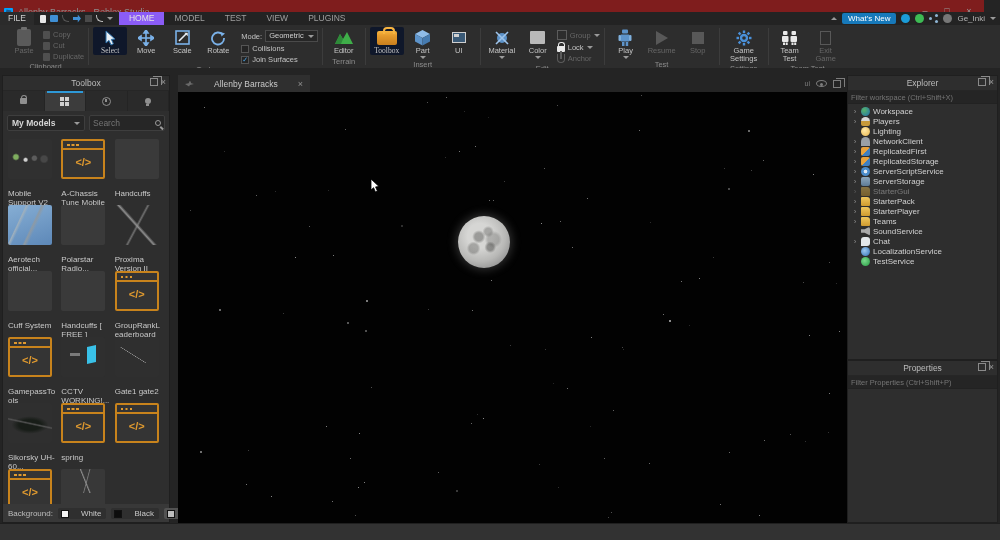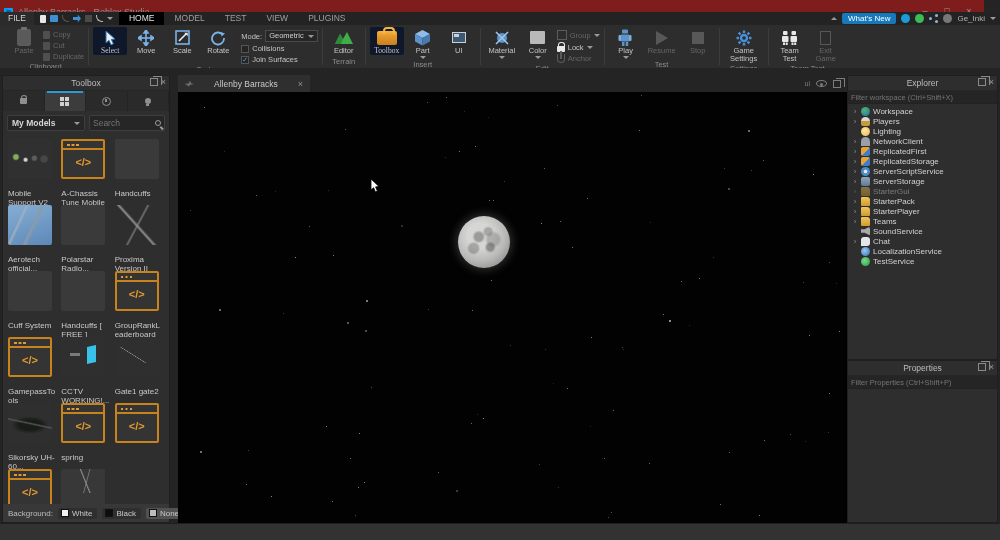--- a/index.html
+++ b/index.html
@@ -22,21 +22,21 @@
   .qa-page { width:6px; height:8px; background:#e8e8e8; border-radius:1px; }
   .qa-open { width:8px; height:7px; background:#3f8fd4; border-radius:1px; }
   .qa-arrow { width:7px; height:7px; border:1.5px solid #555; border-top:none; border-right:none; border-radius:0 0 0 6px; }
   .qa-arrow.lit { border-color:#bdbdbd; }
   .qa-export { width:8px; height:8px; background:#3f8fd4; clip-path:polygon(0 30%,60% 30%,60% 0,100% 50%,60% 100%,60% 70%,0 70%); }
   .qa-sq { width:7px; height:7px; background:#4a4a4a; }
   .caret { width:0; height:0; border-left:3px solid transparent; border-right:3px solid transparent; border-top:3px solid #9a9a9a; display:inline-block; }
   .caret.up { transform:rotate(180deg); }
   .mtabs { display:flex; }
   .mtab { padding:0 10px; line-height:13px; color:#9f9f9f; background:transparent; border:none; font-size:8.5px; font-family:inherit; }
-  .mtab.active { background:#000000; color:#e3e3e3; }
+  .mtab.active { background:#8b5cf6; color:#e3e3e3; }
   .menu-right { margin-left:auto; display:flex; align-items:center; gap:5px; padding-right:4px; }
   .whats-new { background:#1779ba; color:#fff; font-size:8px; line-height:11px; padding:0 6px; border-radius:2px; }
   .dot-ic { width:9px; height:9px; border-radius:50%; }
   .dot-blue { background:#1b9cd8; }
   .dot-green{ background:#3dbb54; }
   .share-ic { width:9px; height:9px; position:relative; }
   .share-ic::before{ content:""; position:absolute; width:3px; height:3px; background:#8fb5d4; border-radius:50%; box-shadow:6px -3px #8fb5d4, 6px 3px #8fb5d4; top:3px; left:0; }
   .user-name { color:#b5b5b5; font-size:8px; }
   .avatar { width:9px; height:9px; border-radius:50%; background:#777; }
 
@@ -119,21 +119,21 @@
   .thumb.parts { background-color:#303030; background-image:radial-gradient(circle at 18% 45%, #7fae5f 0 5%, transparent 9%), radial-gradient(circle at 40% 52%, #cfcfcf 0 4%, transparent 8%), radial-gradient(circle at 60% 48%, #5c5c5c 0 6%, transparent 10%), radial-gradient(circle at 82% 50%, #474747 0 7%, transparent 11%); }
   .thumb.blue { background:linear-gradient(160deg,#86aed4,#5d88b8); background-image:linear-gradient(115deg, transparent 28%, #9fb0bd 30%, transparent 35%, transparent 52%, #8d9aa5 55%, transparent 61%), linear-gradient(160deg,#86aed4,#5d88b8); }
   .thumb.aircraft { background-color:#2e2e2e; background-image:linear-gradient(48deg, transparent 46%, #8f8f8f 49%, transparent 53%), linear-gradient(-62deg, transparent 46%, #6f6f6f 49%, transparent 52%); }
   .thumb.heli { background-color:#2f2f2f; background-image:linear-gradient(12deg, transparent 46%, #525252 49%, transparent 52%), radial-gradient(ellipse 42% 22% at 50% 55%, #181d18 0 60%, transparent 100%); }
   .thumb.door { background-color:#2f2f2f; }
   .thumb.door::after { content:""; position:absolute; right:9px; top:9px; width:9px; height:17px; background:#39c1e8; transform:skewY(-14deg); }
   .thumb.door::before { content:""; position:absolute; left:9px; top:16px; width:10px; height:3px; background:#7a7a7a; }
   .thumb.line { background-color:#2f2f2f; background-image:linear-gradient(32deg, transparent 48%, #9a9a9a 49.5%, transparent 51.5%); background-size:70% 40%; background-repeat:no-repeat; background-position:28% 42%; }
   .thumb.wing { background-color:#383838; background-image:linear-gradient(68deg, transparent 44%, #8f8f8f 47%, transparent 52%), linear-gradient(105deg, transparent 50%, #777 53%, transparent 57%); background-size:45% 60%; background-repeat:no-repeat; background-position:60% 0%; }
   .bg-bar { flex:none; height:18px; background:#383838; display:flex; align-items:center; gap:5px; padding:0 5px; font-size:8px; color:#bdbdbd; }
-  .bg-opt { display:flex; align-items:flex-start; gap:3px; background:#2f2f2f; padding:1px 5px 1px 3px; border-radius:2px; color:#c9c9c9; }
+  .bg-opt { display:flex; align-items:flex-end; gap:12px; background:#2f2f2f; padding:1px 5px 1px 3px; border-radius:2px; color:#c9c9c9; }
   .bg-opt.selected { background:#525252; }
   .swatch { width:8px; height:8px; border:1px solid #111; }
   .swatch.white { background:#f2f2f2; }
   .swatch.black { background:#0d0d0d; }
   .swatch.none  { background:#bdbdbd; }
 
   
   #viewport { position:absolute; left:178px; top:7px; width:669px; height:448px; display:flex; flex-direction:column; }
   .vtabbar { height:17px; background:#242424; display:flex; align-items:center; flex:none; }
   .vtab { height:17px; background:#2f2f2f; display:flex; align-items:center; gap:20px; padding:0 7px; font-size:8.5px; color:#c9c9c9; }

